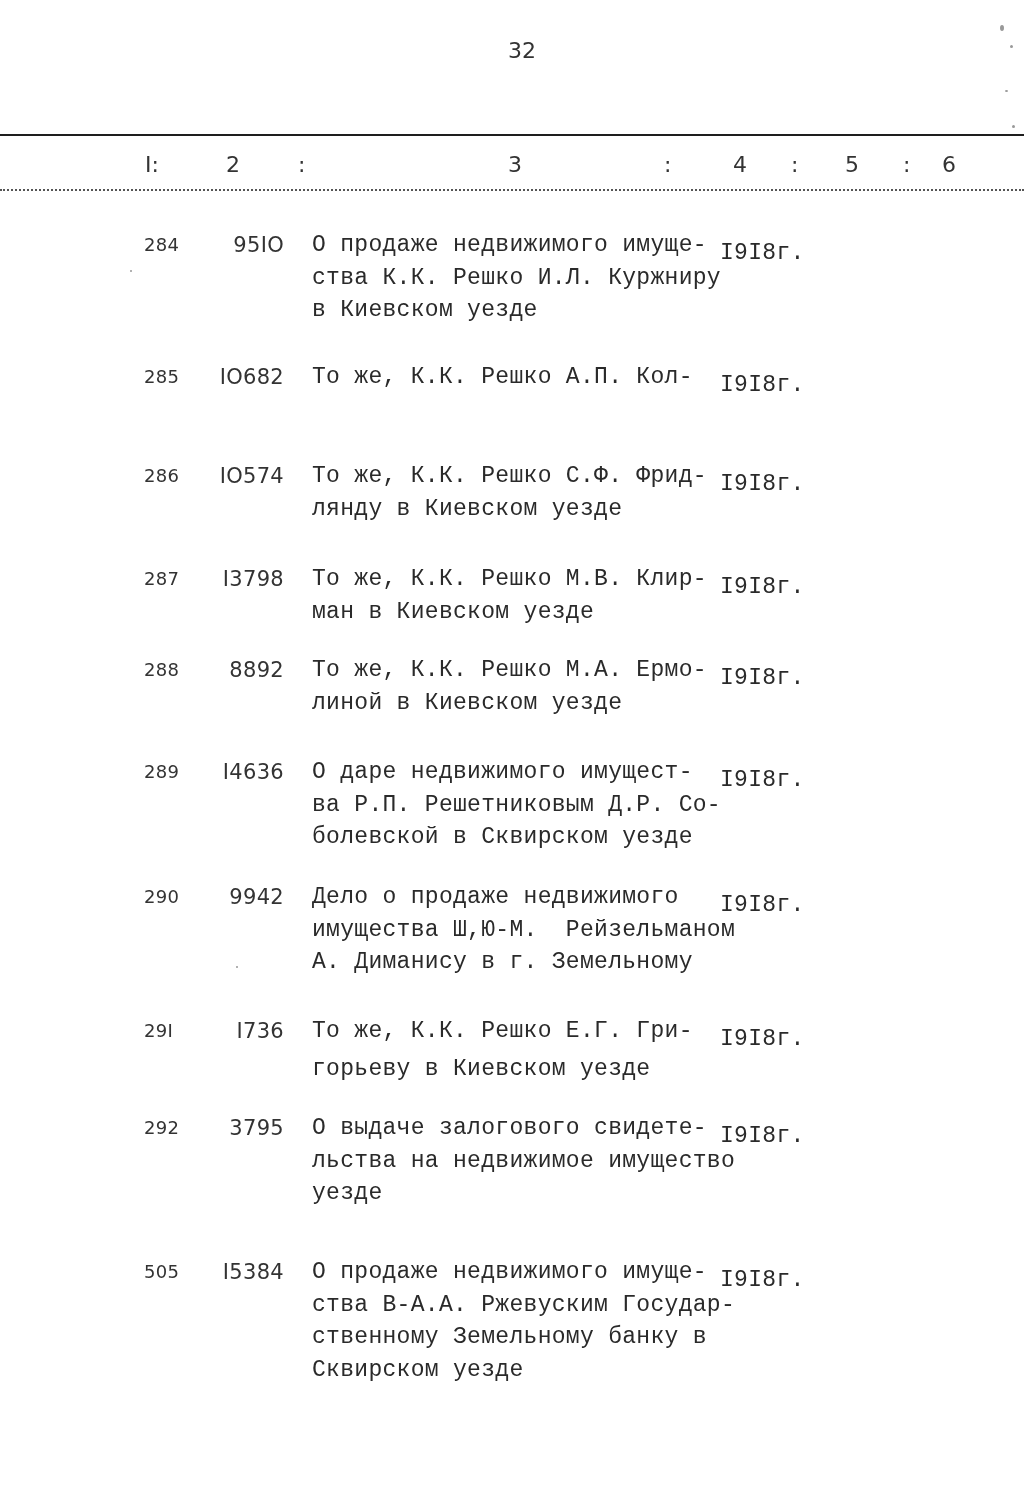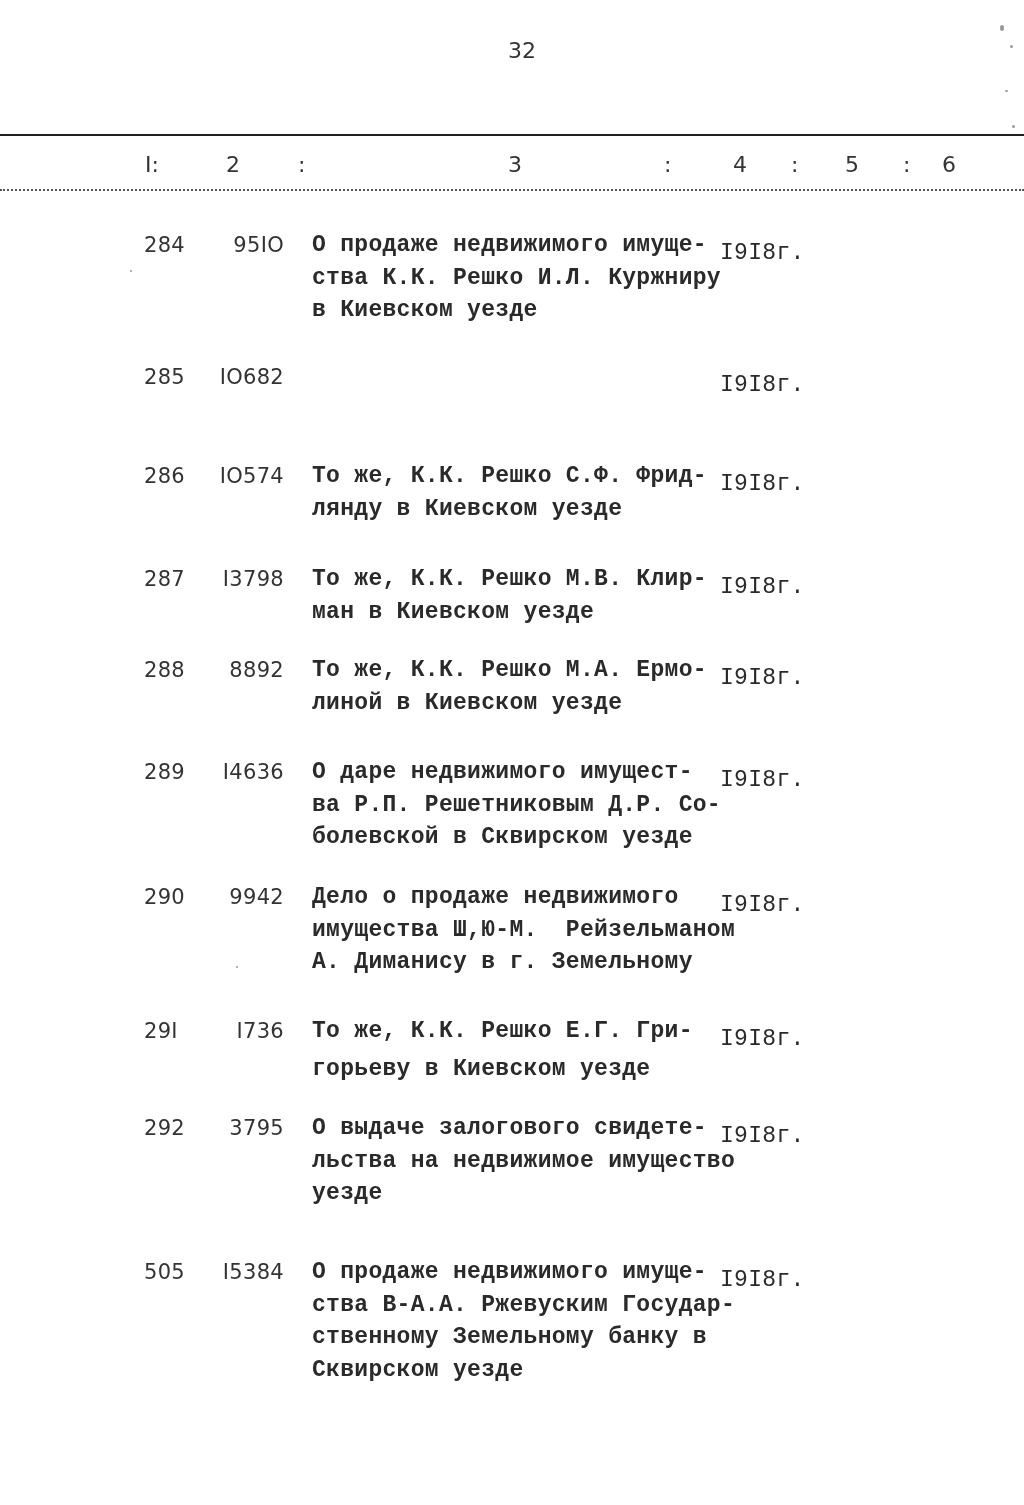--- a/index.html
+++ b/index.html
@@ -53,40 +53,39 @@
       left: 0;
       width: 1024px;
       font-size: 23px;
       line-height: 32.5px;
       letter-spacing: 0.3px;
     }
     .entry .num {
       position: absolute;
       left: 144px;
       font-family: "DejaVu Sans", sans-serif;
-      font-size: 21px;
+      font-size: 18px;
       color: #333;
     }
     .entry .code {
       position: absolute;
       right: 740px;
       text-align: center;
       font-family: "DejaVu Sans", sans-serif;
       font-size: 21px;
       color: #333;
     }
     .entry .desc {
       position: absolute;
       left: 312px;
       width: 420px;
     }
     .entry .desc span {
       display: block;
       white-space: pre;
-      font-weight: bold;
     }
     .entry .year {
       position: absolute;
       left: 720px;
       margin-top: 8px;
     }
     .speck {
       position: absolute;
       background: #999;
       border-radius: 50%;
@@ -122,20 +121,21 @@
     <span>ства К.К. Решко И.Л. Куржниру</span>
     <span>в Киевском уезде</span>
   </div>
   <span class="year">I9I8г.</span>
 </div>
 
 <div class="entry" style="top:361px">
   <span class="num">285</span>
   <span class="code">IO682</span>
   <div class="desc">
+    <span>То же, К.К. Решко А.П. Кол-</span>
   </div>
   <span class="year">I9I8г.</span>
 </div>
 
 <div class="entry" style="top:460px">
   <span class="num">286</span>
   <span class="code">IO574</span>
   <div class="desc">
     <span>То же, К.К. Решко С.Ф. Фрид-</span>
     <span>лянду в Киевском уезде</span>

